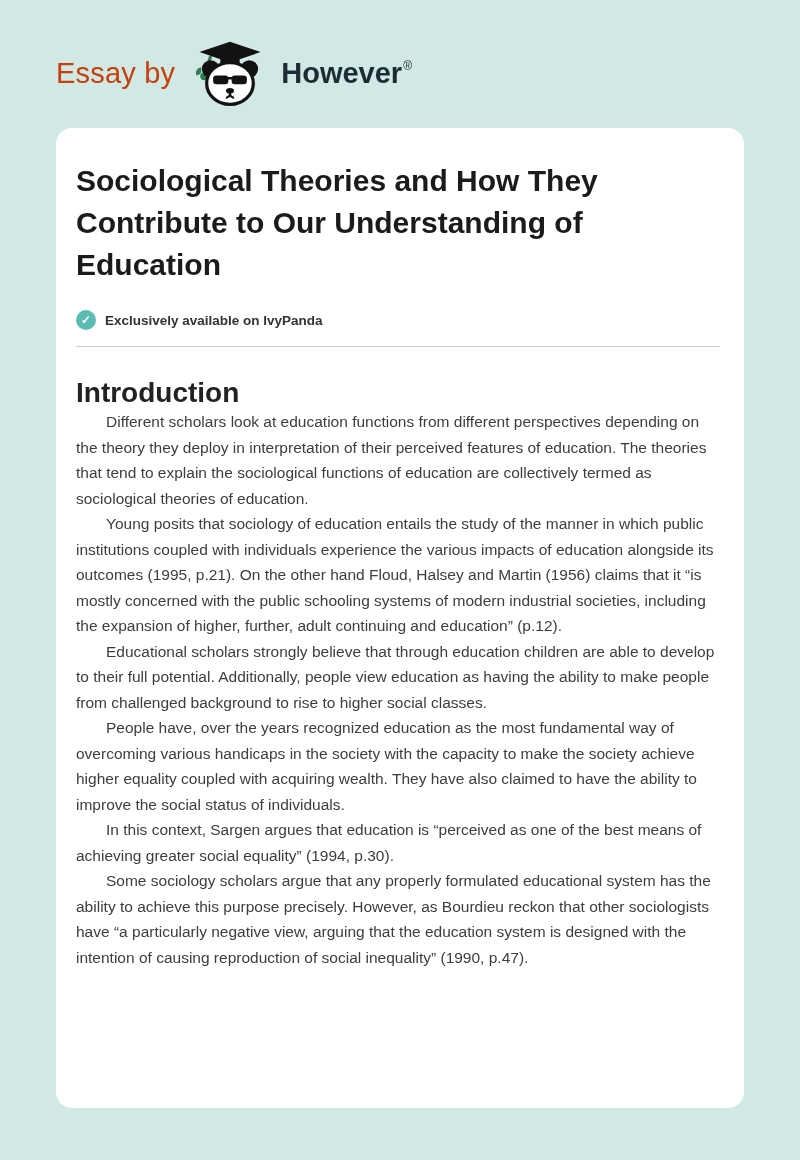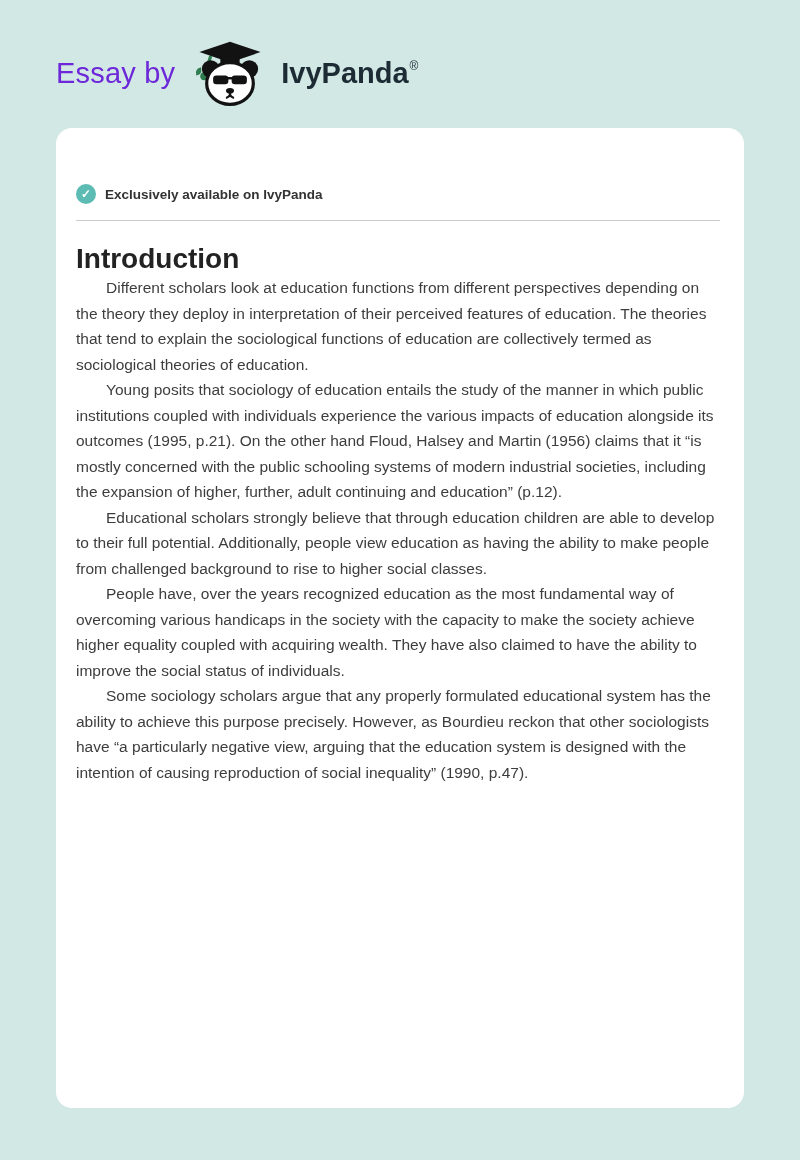--- a/index.html
+++ b/index.html
@@ -12,21 +12,21 @@
   }
   
   .site-header {
     display: flex;
     align-items: center;
     padding: 38px 56px 0 56px;
     height: 108px;
   }
   .essay-by {
     font-size: 29px;
-    color: #6d28d9;
+    color: #c2410c;
     font-weight: 400;
     letter-spacing: 0.2px;
   }
   .logo {
     margin: 0 14px 0 18px;
     display: inline-flex;
     align-items: center;
   }
   .brand {
     font-size: 29px;
@@ -80,21 +80,21 @@
     font-weight: 700;
     color: #333333;
     text-align: center;
   }
   .divider {
     border: none;
     border-top: 1px solid #cccccc;
     margin-top: 16px;
   }
   .section-heading {
-    margin-top: 22px;
+    margin-top: 30px;
     font-size: 28px;
     font-weight: 700;
     color: #222222;
   }
   .card p {
     font-size: 15.5px;
     line-height: 25.5px;
     color: #3d3d3d;
     text-indent: 30px;
   }
@@ -125,38 +125,40 @@
         <rect x="25" y="44" width="19" height="11" rx="4" fill="#121212"></rect>
         <rect x="48" y="44" width="19" height="11" rx="4" fill="#121212"></rect>
         <rect x="42" y="46" width="8" height="3" fill="#121212"></rect>
 
         <ellipse cx="46" cy="63" rx="5" ry="3.5" fill="#121212"></ellipse>
         <path d="M46 66 q0 5 -5 6 M46 66 q0 5 5 6" stroke="#121212" stroke-width="2.5" fill="none"></path>
       </svg>
     </span>
 
     <span class="brand">
-      <span>IvyPanda</span>
+      <span>However</span>
       <sup>®</sup>
     </span>
   </header>
 
   <main class="card">
 
+    <h1 class="essay-title">Sociological Theories and How They Contribute to Our Understanding of Education</h1>
 
     <div class="badge">
       <span class="check-circle">✓</span>
       <span class="badge-text">Exclusively available on IvyPanda</span>
     </div>
 
     <hr class="divider">
 
     <h2 class="section-heading">Introduction</h2>
 
     <p>Different scholars look at education functions from different perspectives depending on the theory they deploy in interpretation of their perceived features of education. The theories that tend to explain the sociological functions of education are collectively termed as sociological theories of education.</p>
     <p>Young posits that sociology of education entails the study of the manner in which public institutions coupled with individuals experience the various impacts of education alongside its outcomes (1995, p.21). On the other hand Floud, Halsey and Martin (1956) claims that it “is mostly concerned with the public schooling systems of modern industrial societies, including the expansion of higher, further, adult continuing and education” (p.12).</p>
     <p>Educational scholars strongly believe that through education children are able to develop to their full potential. Additionally, people view education as having the ability to make people from challenged background to rise to higher social classes.</p>
     <p>People have, over the years recognized education as the most fundamental way of overcoming various handicaps in the society with the capacity to make the society achieve higher equality coupled with acquiring wealth. They have also claimed to have the ability to improve the social status of individuals.</p>
+    <p>In this context, Sargen argues that education is “perceived as one of the best means of achieving greater social equality” (1994, p.30).</p>
     <p>Some sociology scholars argue that any properly formulated educational system has the ability to achieve this purpose precisely. However, as Bourdieu reckon that other sociologists have “a particularly negative view, arguing that the education system is designed with the intention of causing reproduction of social inequality” (1990, p.47).</p>
 
   </main>
 
 </div>
 
 </body></html>

